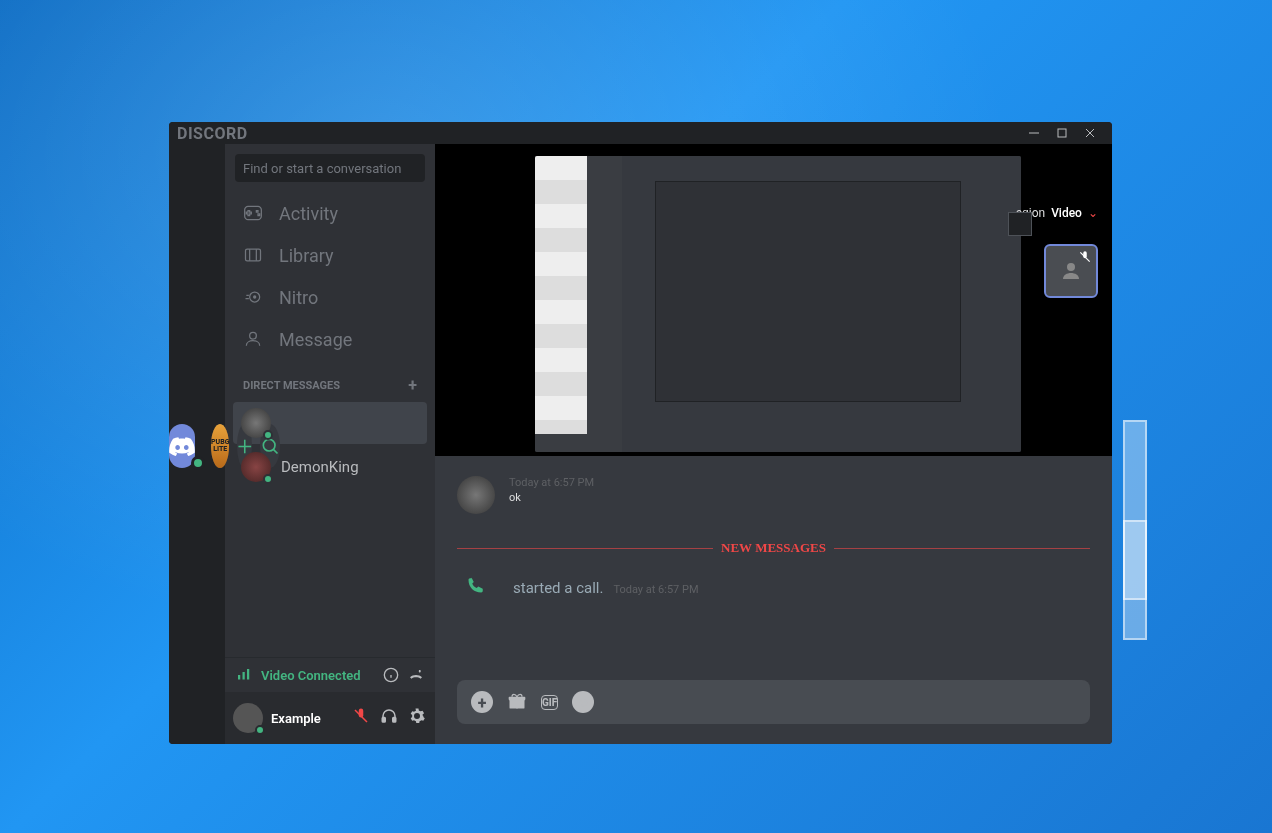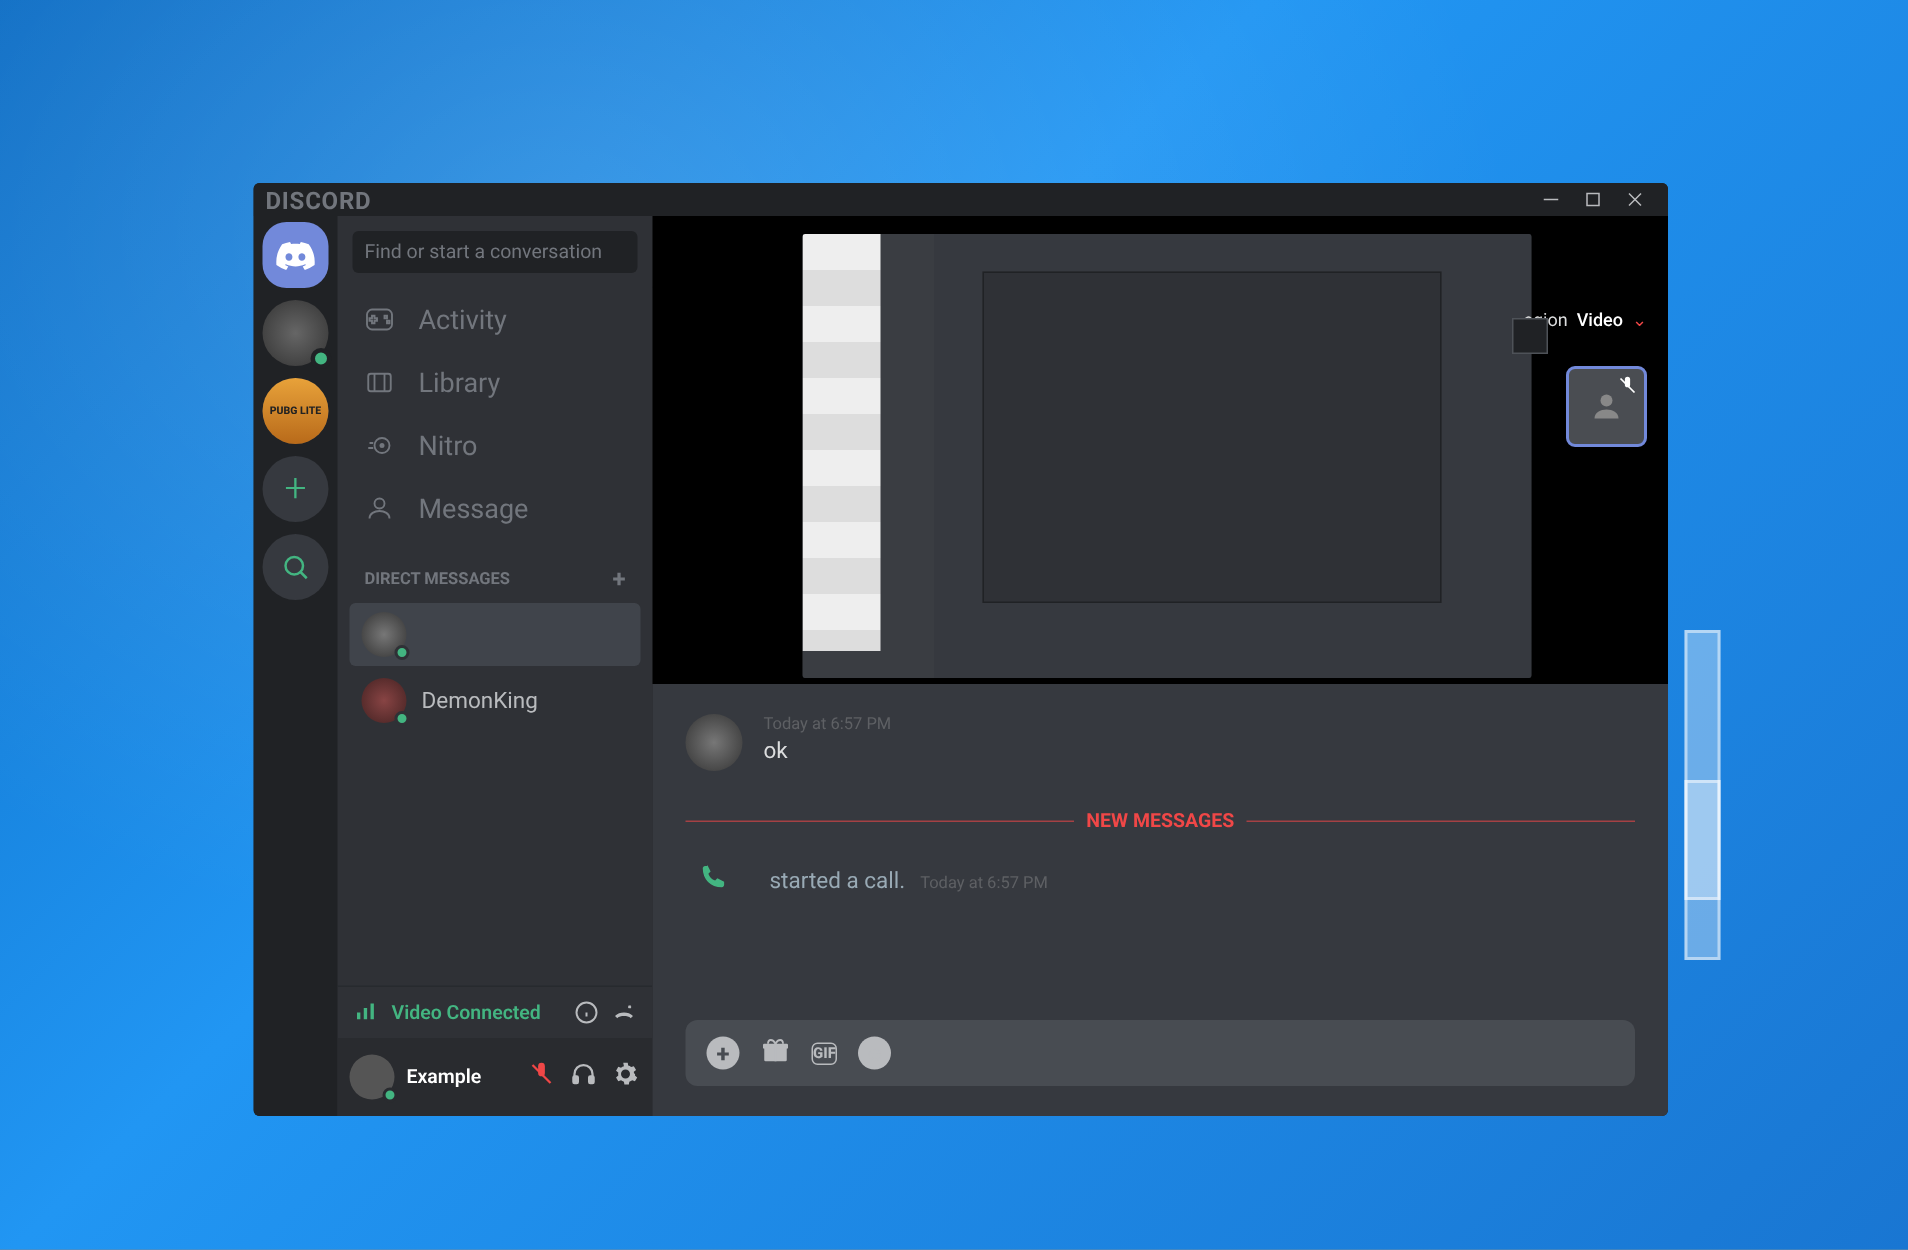--- a/index.html
+++ b/index.html
@@ -61,21 +61,20 @@
 }
 .titlebar-btn svg { width: 10px; height: 10px; }
 
 .app-body { flex: 1; display: flex; overflow: hidden; }
 
 
 .guild-col {
   width: 56px;
   background: #202225;
   display: flex;
-  flex-direction: column;
   align-items: center;
   padding-top: 4px;
   gap: 8px;
 }
 .guild {
   width: 44px; height: 44px;
   border-radius: 50%;
   background: #36393f;
   display: flex; align-items: center; justify-content: center;
   cursor: pointer; position: relative;
@@ -297,30 +296,30 @@
   gap: 14px;
   padding: 8px 0 20px;
 }
 .msg-avatar {
   width: 38px; height: 38px; border-radius: 50%;
   background: #555;
 }
 .msg-body { flex: 1; }
 .msg-head { display: flex; align-items: baseline; gap: 8px; }
 .msg-time { color: #5e6064; font-size: 11px; }
-.msg-text { color: #dcddde; font-size: 15px; margin-top: 2px; }
+.msg-text { color: #dcddde; font-size: 11px; margin-top: 2px; }
 
 .new-divider {
   display: flex;
   align-items: center;
   gap: 8px;
   margin: 6px 0 14px;
 }
 .new-divider .line { flex: 1; height: 1px; background: #f04747; opacity: 0.6; }
-.new-divider .label { color: #f04747; font-size: 13px; font-weight: 700; }
+.new-divider .label { color: #f04747; font-size: 13px; font-weight: 700; font-family: Liberation Serif, serif; }
 
 .system-msg {
   display: flex;
   align-items: center;
   gap: 18px;
   padding: 6px 0 18px;
 }
 .system-icon { color: #43b581; width: 38px; text-align: center; }
 .system-text { color: #99aab5; font-size: 15px; }
 .system-time { color: #5e6064; font-size: 11px; margin-left: 6px; }

